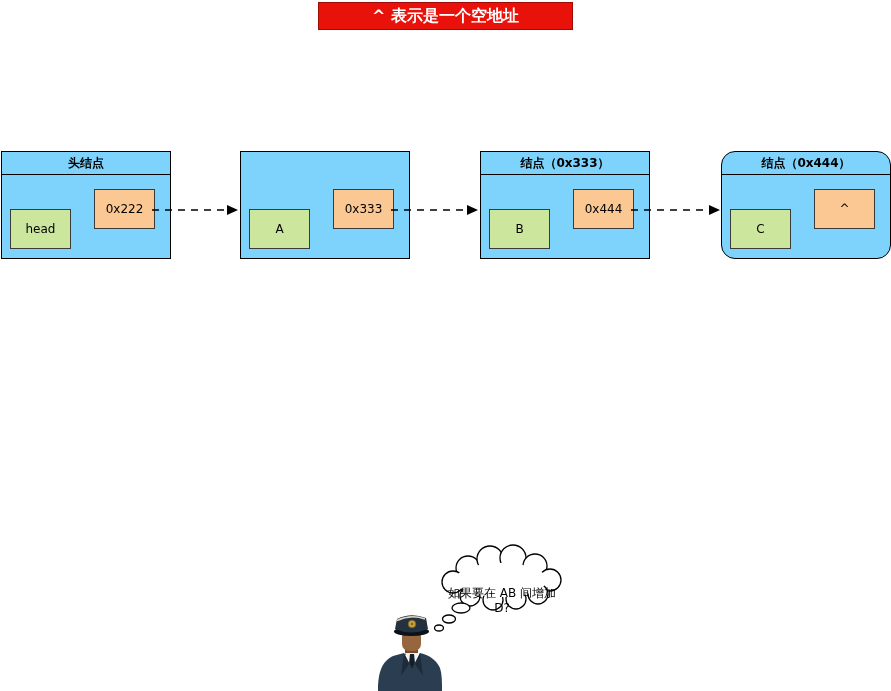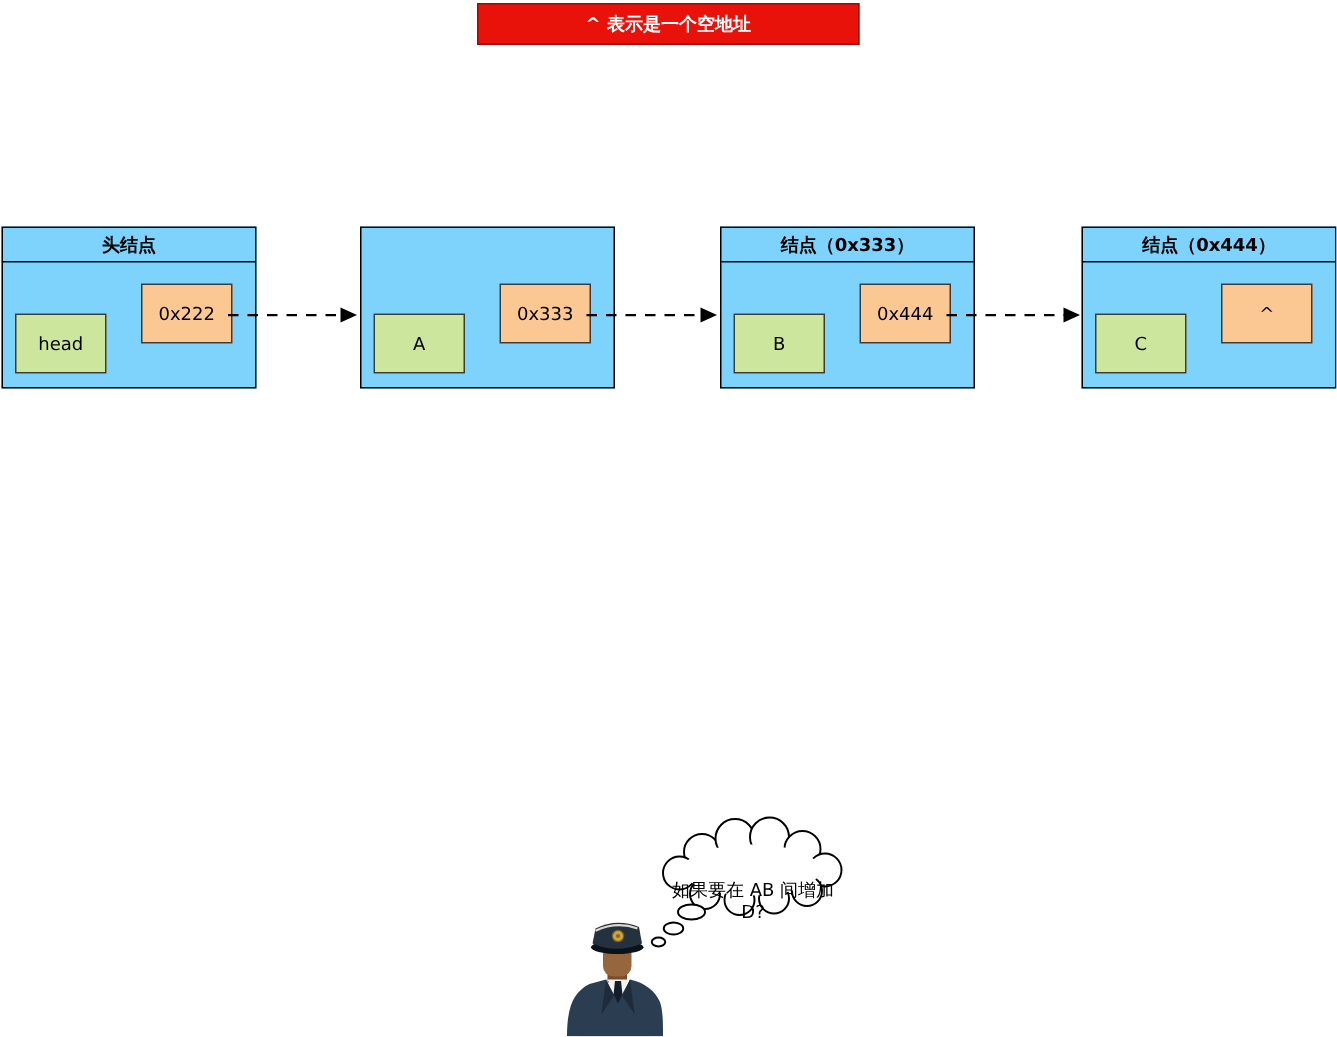--- a/index.html
+++ b/index.html
@@ -11,21 +11,21 @@
   }
   #canvas { position: relative; width: 891px; height: 691px; }
 
   
   .banner {
     position: absolute; left: 318px; top: 2px;
     width: 255px; height: 28px;
     box-sizing: border-box;
     background: var(--banner-bg, #E8120B);
     border: 1px solid var(--banner-border, #9E0B05);
-    color: #ffffff; font-size: 12px; font-weight: bold;
+    color: #ffffff; font-size: 16px; font-weight: bold;
     display: flex; align-items: center; justify-content: center;
   }
 
   
   .node {
     position: absolute; top: 151px;
     width: 170px; height: 108px;
     box-sizing: border-box;
     border: 1px solid var(--node-border, #000000);
     background: #7dd3fc;
@@ -43,21 +43,21 @@
     border: 1px solid var(--box-border, #3B3B3B);
     display: flex; align-items: center; justify-content: center;
     font-size: 12px; color: #000;
   }
   .cell.data    { left: 8px;  background: var(--data-box-fill, #CDE69D); margin-top: 20px; }
   .cell.pointer { left: 92px; background: var(--pointer-box-fill, #FBC893); }
 
   .node-1 { left: 1px; }
   .node-2 { left: 240px; }
   .node-3 { left: 480px; }
-  .node-4 { left: 721px; }
+  .node-4 { left: 721px; border-radius: 14px; }
 
   
   #overlay {
     position: absolute; left: 0; top: 0;
     width: 891px; height: 691px;
     pointer-events: none;
   }
 
   
   .bubble-text {

